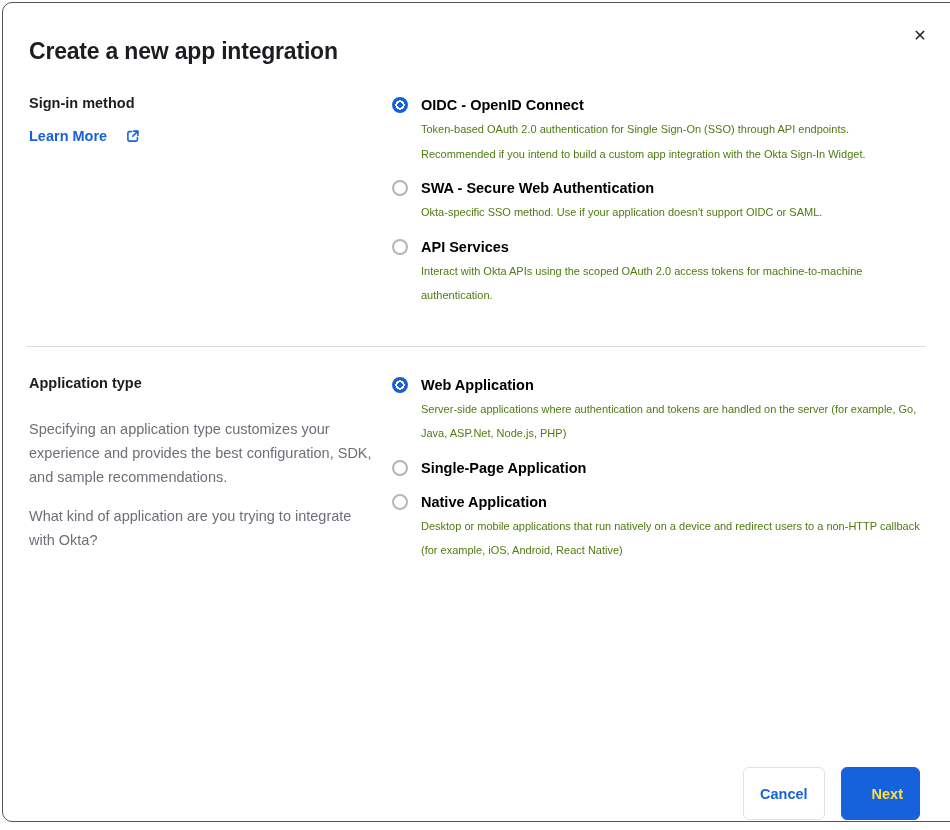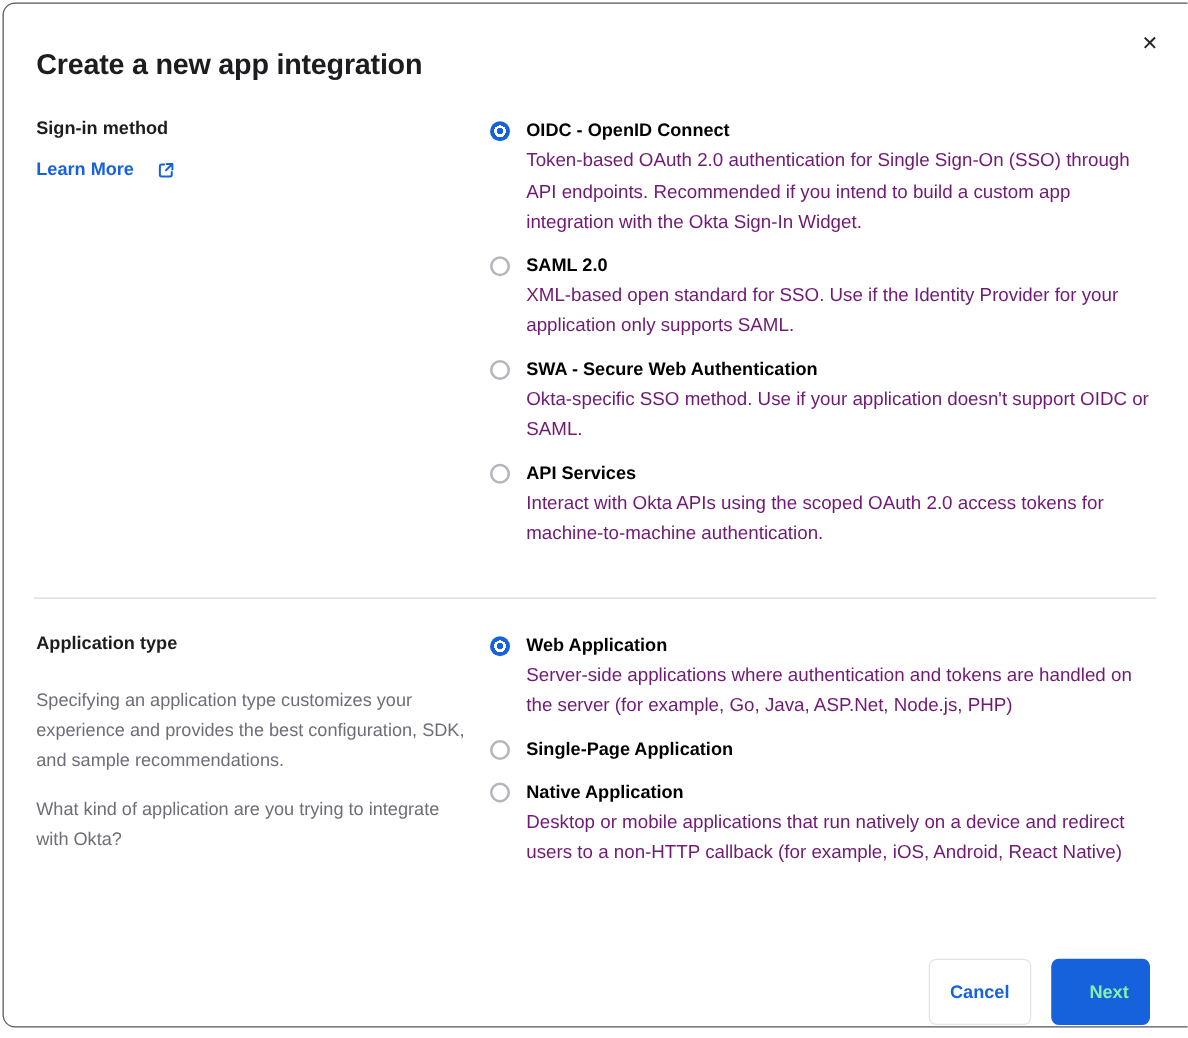--- a/index.html
+++ b/index.html
@@ -44,35 +44,35 @@
   .radio {
     width:16px; height:16px; border-radius:50%;
     border:2px solid #b5b5bd; background:#fff; margin-top:4px;
   }
   .radio.selected {
     border:none;
     background:radial-gradient(circle, #1662dd 0 2.6px, #ffffff 2.6px 4.7px, #1662dd 4.7px 8px);
   }
 
   .option-label { font-size:14.5px; font-weight:600; color:#000000; line-height:24px; }
-  .option-desc  { font-size:15px; color:#701a75; line-height:24.5px; max-width:504px; }
+  .option-desc  { font-size:11px; color:#4d7c0f; line-height:24.5px; max-width:504px; }
 
   .divider { border:none; border-top:1px solid #d7d7dc; margin:38px 6px 26px -2px; }
 
   .footer {
     position:absolute; top:764px; left:0; width:100%;
     display:flex; justify-content:flex-end; align-items:center;
     gap:16px; padding-right:39px;
   }
   .btn {
     height:53px; padding:0 16px; border-radius:6px;
     font-family:inherit; font-size:14.5px; font-weight:700; cursor:pointer;
   }
   .btn-cancel { background:#fff; border:1px solid #e3e3e8; color:#1662dd; }
-  .btn-next   { background:#1662dd; border:1px solid #1662dd; color:#86efac;padding-left:30px; }
+  .btn-next   { background:#1662dd; border:1px solid #1662dd; color:#fde047;padding-left:30px; }
 </style>
 </head>
 <body>
 
 <div class="modal">
 
   <button class="close-btn">✕</button>
 
   <h1 class="modal-title">Create a new app integration</h1>
 
@@ -90,27 +90,20 @@
         </span>
       </a>
     </div>
 
     <div>
       <div class="option">
         <span class="radio selected"></span>
         <span>
           <div class="option-label">OIDC - OpenID Connect</div>
           <div class="option-desc">Token-based OAuth 2.0 authentication for Single Sign-On (SSO) through API endpoints. Recommended if you intend to build a custom app integration with the Okta Sign-In Widget.</div>
-        </span>
-      </div>
-      <div class="option">
-        <span class="radio"></span>
-        <span>
-          <div class="option-label">SAML 2.0</div>
-          <div class="option-desc">XML-based open standard for SSO. Use if the Identity Provider for your application only supports SAML.</div>
         </span>
       </div>
       <div class="option">
         <span class="radio"></span>
         <span>
           <div class="option-label">SWA - Secure Web Authentication</div>
           <div class="option-desc">Okta-specific SSO method. Use if your application doesn't support OIDC or SAML.</div>
         </span>
       </div>
       <div class="option">

